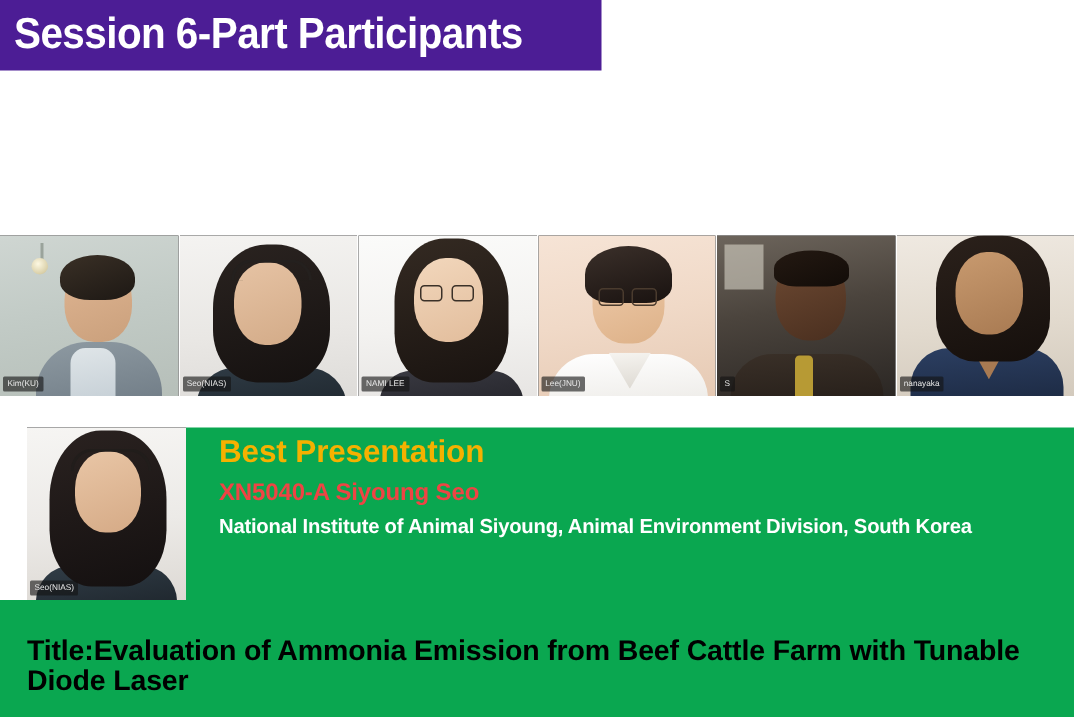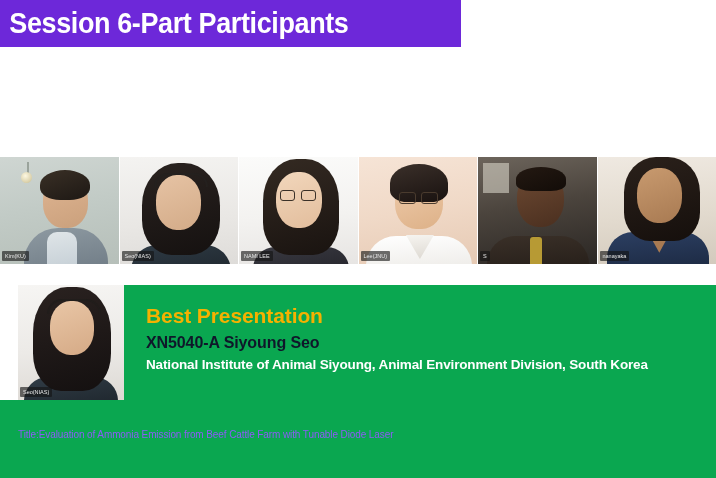--- a/index.html
+++ b/index.html
@@ -7,22 +7,22 @@
     width:716px;height:478px;
     background:#ffffff;
     font-family:"Liberation Sans", sans-serif;
     overflow:hidden;
     position:relative;
   }
   .stage{position:relative;width:716px;height:478px;}
 
   
   .header-banner{
-    position:absolute;left:0;top:0;width:461px;height:47px;
-    background:#6d28d9;
+    position:absolute;left:0;top:0;width:401px;height:47px;
+    background:#4c1d95;
     display:flex;align-items:center;
   }
   .header-banner .htxt{
     color:#ffffff;
     font-size:29px;
     font-weight:bold;
     letter-spacing:-0.4px;
     padding-left:10px;
     white-space:nowrap;
     transform:scaleX(0.93);
@@ -155,40 +155,40 @@
   .wp-hair{position:absolute;left:14%;top:2%;width:78px;height:104px;border-radius:44% 44% 36% 36%;
     background:linear-gradient(165deg,#2a2220,#141010);}
   .wp-head{position:absolute;left:30%;top:14%;width:44px;height:54px;border-radius:46%;
     background:linear-gradient(160deg,#e9c6a6,#d5aa86);}
   .wp-band{position:absolute;left:27%;top:12%;width:50px;height:13px;border-radius:25px 25px 0 0;
     border:2.5px solid #211d1b;border-bottom:none;}
   .wp-body{position:absolute;left:6%;top:80%;width:94px;height:26px;border-radius:24px 24px 0 0;
     background:linear-gradient(170deg,#313d47,#1f272e);}
 
   .award-text{
-    position:absolute;left:146px;top:302px;width:560px;
+    position:absolute;left:146px;top:288px;width:560px;
   }
   .award-h{
     color:#f5b100;
     font-size:21px;font-weight:bold;line-height:28px;letter-spacing:-0.1px;
   }
   .award-name{
-    color:#0f172a;
+    color:#ef4444;
     font-size:16px;font-weight:bold;line-height:23px;letter-spacing:-0.1px;
     margin-top:1px;
   }
   .award-affil{
     color:#ffffff;
     font-size:13.5px;font-weight:bold;line-height:20px;letter-spacing:-0.15px;
     margin-top:1px;
   }
   .paper-title{
     position:absolute;left:18px;top:425px;width:690px;
-    color:#8b5cf6;
-    font-size:10px;font-weight:normal;line-height:20px;letter-spacing:-0.1px;
+    color:#000000;
+    font-size:19px;font-weight:bold;line-height:20px;letter-spacing:-0.1px;
   }
 </style>
 </head>
 <body>
 
 <div class="stage">
 
   <div class="header-banner">
     <div class="htxt">Session 6-Part Participants</div>
   </div>

